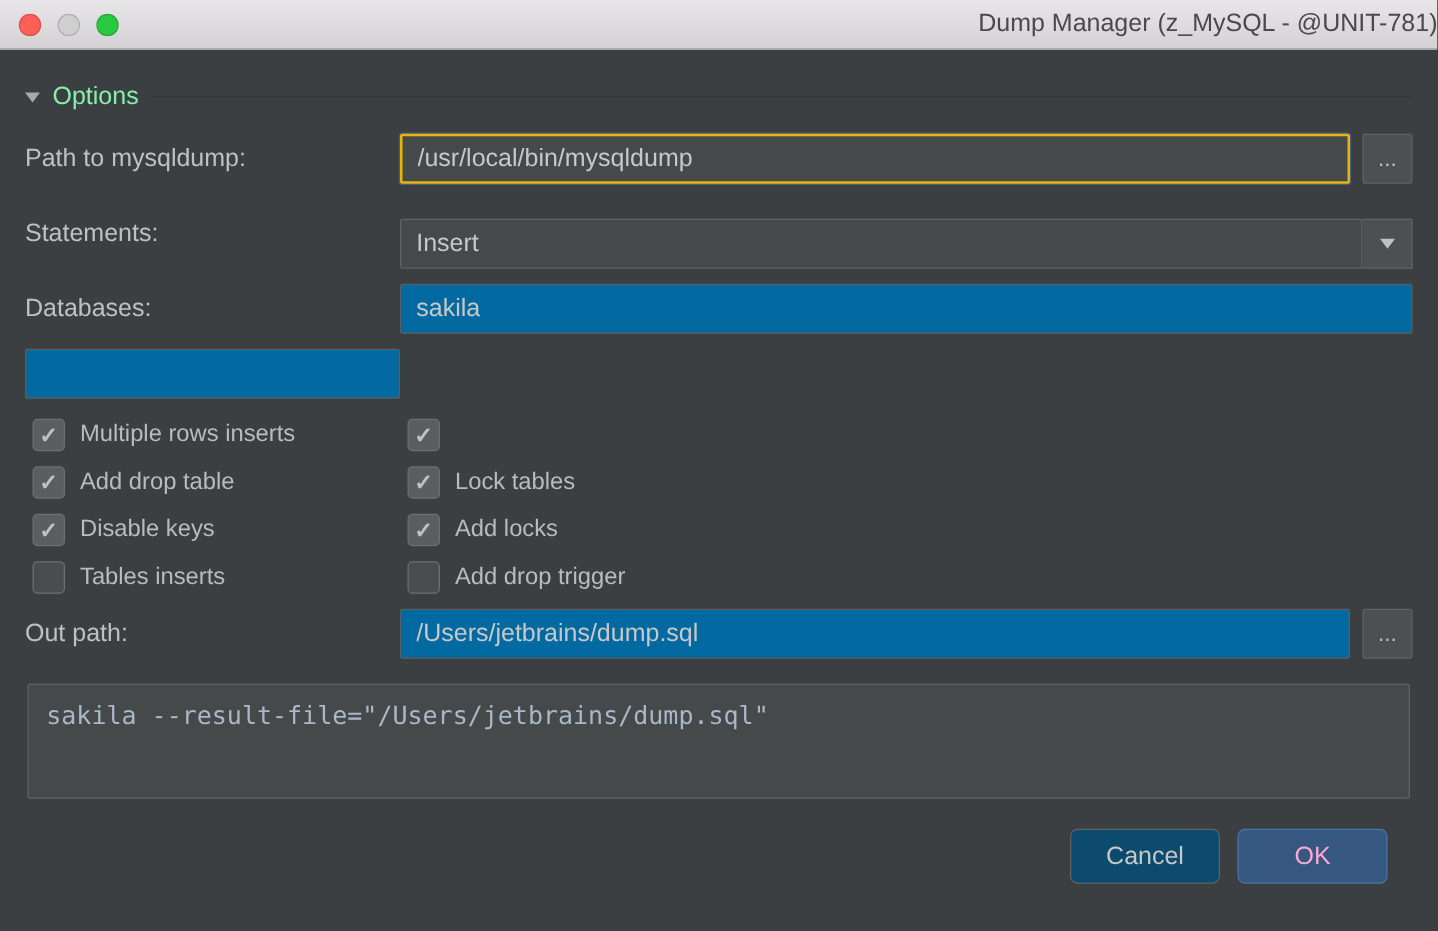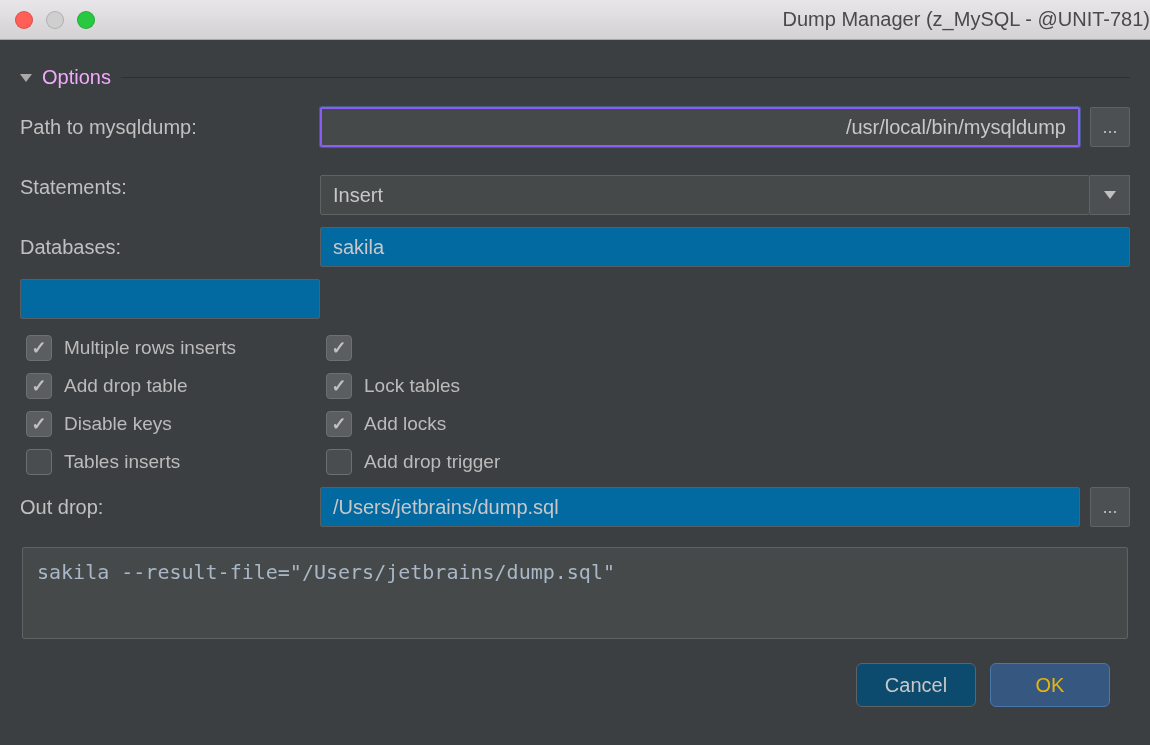--- a/index.html
+++ b/index.html
@@ -49,21 +49,21 @@
     gap: 10px;
     margin: 14px 0 18px 0;
     cursor: pointer;
   }
   .tri {
     width: 0; height: 0;
     border-left: 6px solid transparent;
     border-right: 6px solid transparent;
     border-top: 8px solid #a9a9a9;
   }
-  .section-title { color: #f0abfc; font-size: 20px; }
+  .section-title { color: #86efac; font-size: 20px; }
   .hr {
     flex: 1;
     height: 1px;
     background: #555759;
     border-top: 1px solid #2d2f30;
   }
   .form {
     display: grid;
     grid-template-columns: 300px 1fr;
     row-gap: 12px;
@@ -74,23 +74,22 @@
     height: 40px;
     background: #45494a;
     border: 1px solid #5e6364;
     color: #c8c8c8;
     font-size: 20px;
     padding: 0 12px;
     border-radius: 2px;
     outline: none;
   }
   .input.focused {
-    border: 2px solid #8b5cf6;
+    border: 2px solid #eab308;
     box-shadow: 0 0 0 1px rgba(74,144,226,0.4);
-    text-align: right;
   }
   .input.readonly {
     background: #0369a1;
     border: 1px solid #5a5e5f;
   }
   .row-with-btn {
     display: flex;
     gap: 10px;
     align-items: stretch;
   }
@@ -182,21 +181,21 @@
     font-size: 20px;
     border-radius: 6px;
     border: 1px solid #5e6364;
     background: #0c4a6e;
     color: #c8c8c8;
     cursor: pointer;
   }
   .btn.primary {
     background: #365880;
     border: 1px solid #4a77a8;
-    color: #eab308;
+    color: #f9a8d4;
   }
 </style>
 </head>
 <body>
 
 <div class="titlebar">
   <div class="traffic-lights">
     <div class="tl red"></div>
     <div class="tl yellow"></div>
     <div class="tl green"></div>
@@ -277,21 +276,21 @@
         <span>Tables inserts</span>
       </div>
       <div class="check">
         <div class="check-box unchecked">
             <span class="checkmark" style="visibility: hidden;">✓</span>
           </div>
         <span>Add drop trigger</span>
       </div>
     </div>
 
-    <div class="label">Out drop:</div>
+    <div class="label">Out path:</div>
     <div class="row-with-btn">
       <input class="input readonly" readonly="" value="/Users/jetbrains/dump.sql" style="">
       <button class="browse-btn">...</button>
     </div>
   </div>
 
   <div class="cmd-preview">sakila --result-file="/Users/jetbrains/dump.sql"</div>
 
   <div class="footer">
     <button class="btn">Cancel</button>

